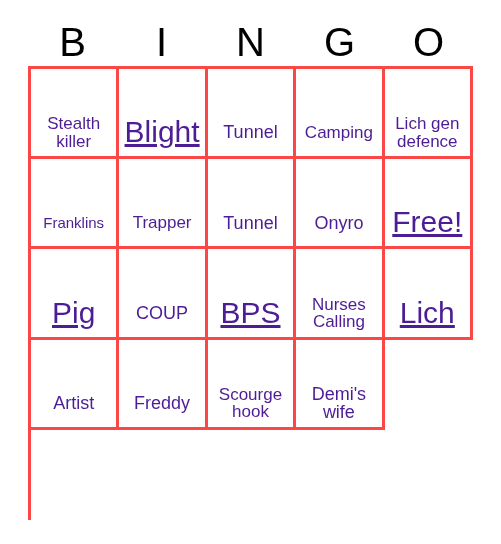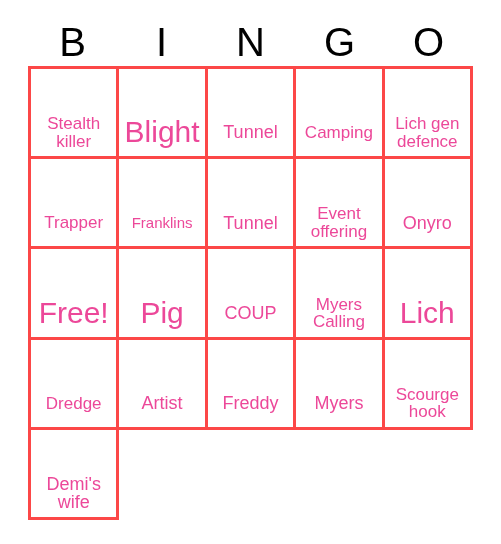--- a/index.html
+++ b/index.html
@@ -62,30 +62,30 @@
     border-bottom: 3px solid #fc4747;
     background: #ffffff;
     display: flex;
     align-items: center;
     justify-content: center;
     text-align: center;
     padding: 2px 3px;
     overflow: hidden;
   }
   .cell-text {
-    color: #ec4899;
+    color: #4c1d95;
     line-height: 1.02;
     display: block;
     width: 100%;
     word-wrap: break-word;
     margin-top: 40px;
   }
 
   
-  .size-xl  { font-size: 30px; }
+  .size-xl  { font-size: 30px; text-decoration: underline; }
   .size-lg  { font-size: 18px; }
   .size-md  { font-size: 18px; }
   .size-sm  { font-size: 17px; }
   .size-xs  { font-size: 15px; }
 </style>
 </head>
 <body>
 
 <div id="bingo-card">
 
@@ -107,60 +107,54 @@
       <div class="bingo-cell">
         <span class="cell-text size-md">Tunnel</span>
       </div>
       <div class="bingo-cell">
         <span class="cell-text size-sm">Camping</span>
       </div>
       <div class="bingo-cell">
         <span class="cell-text size-sm">Lich gen defence</span>
       </div>
       <div class="bingo-cell">
+        <span class="cell-text size-xs">Franklins</span>
+      </div>
+      <div class="bingo-cell">
         <span class="cell-text size-sm">Trapper</span>
       </div>
       <div class="bingo-cell">
-        <span class="cell-text size-xs">Franklins</span>
-      </div>
-      <div class="bingo-cell">
         <span class="cell-text size-md">Tunnel</span>
-      </div>
-      <div class="bingo-cell">
-        <span class="cell-text size-sm">Event offering</span>
       </div>
       <div class="bingo-cell">
         <span class="cell-text size-md">Onyro</span>
       </div>
       <div class="bingo-cell">
         <span class="cell-text size-xl">Free!</span>
       </div>
       <div class="bingo-cell">
         <span class="cell-text size-xl">Pig</span>
       </div>
       <div class="bingo-cell">
         <span class="cell-text size-md">COUP</span>
       </div>
       <div class="bingo-cell">
-        <span class="cell-text size-sm">Myers Calling</span>
+        <span class="cell-text size-xl">BPS</span>
+      </div>
+      <div class="bingo-cell">
+        <span class="cell-text size-sm">Nurses Calling</span>
       </div>
       <div class="bingo-cell">
         <span class="cell-text size-xl">Lich</span>
-      </div>
-      <div class="bingo-cell">
-        <span class="cell-text size-sm">Dredge</span>
       </div>
       <div class="bingo-cell">
         <span class="cell-text size-lg">Artist</span>
       </div>
       <div class="bingo-cell">
         <span class="cell-text size-md">Freddy</span>
-      </div>
-      <div class="bingo-cell">
-        <span class="cell-text size-md">Myers</span>
       </div>
       <div class="bingo-cell">
         <span class="cell-text size-sm">Scourge hook</span>
       </div>
       <div class="bingo-cell">
         <span class="cell-text size-md">Demi's wife</span>
       </div>
     </div>
 
 </div>

